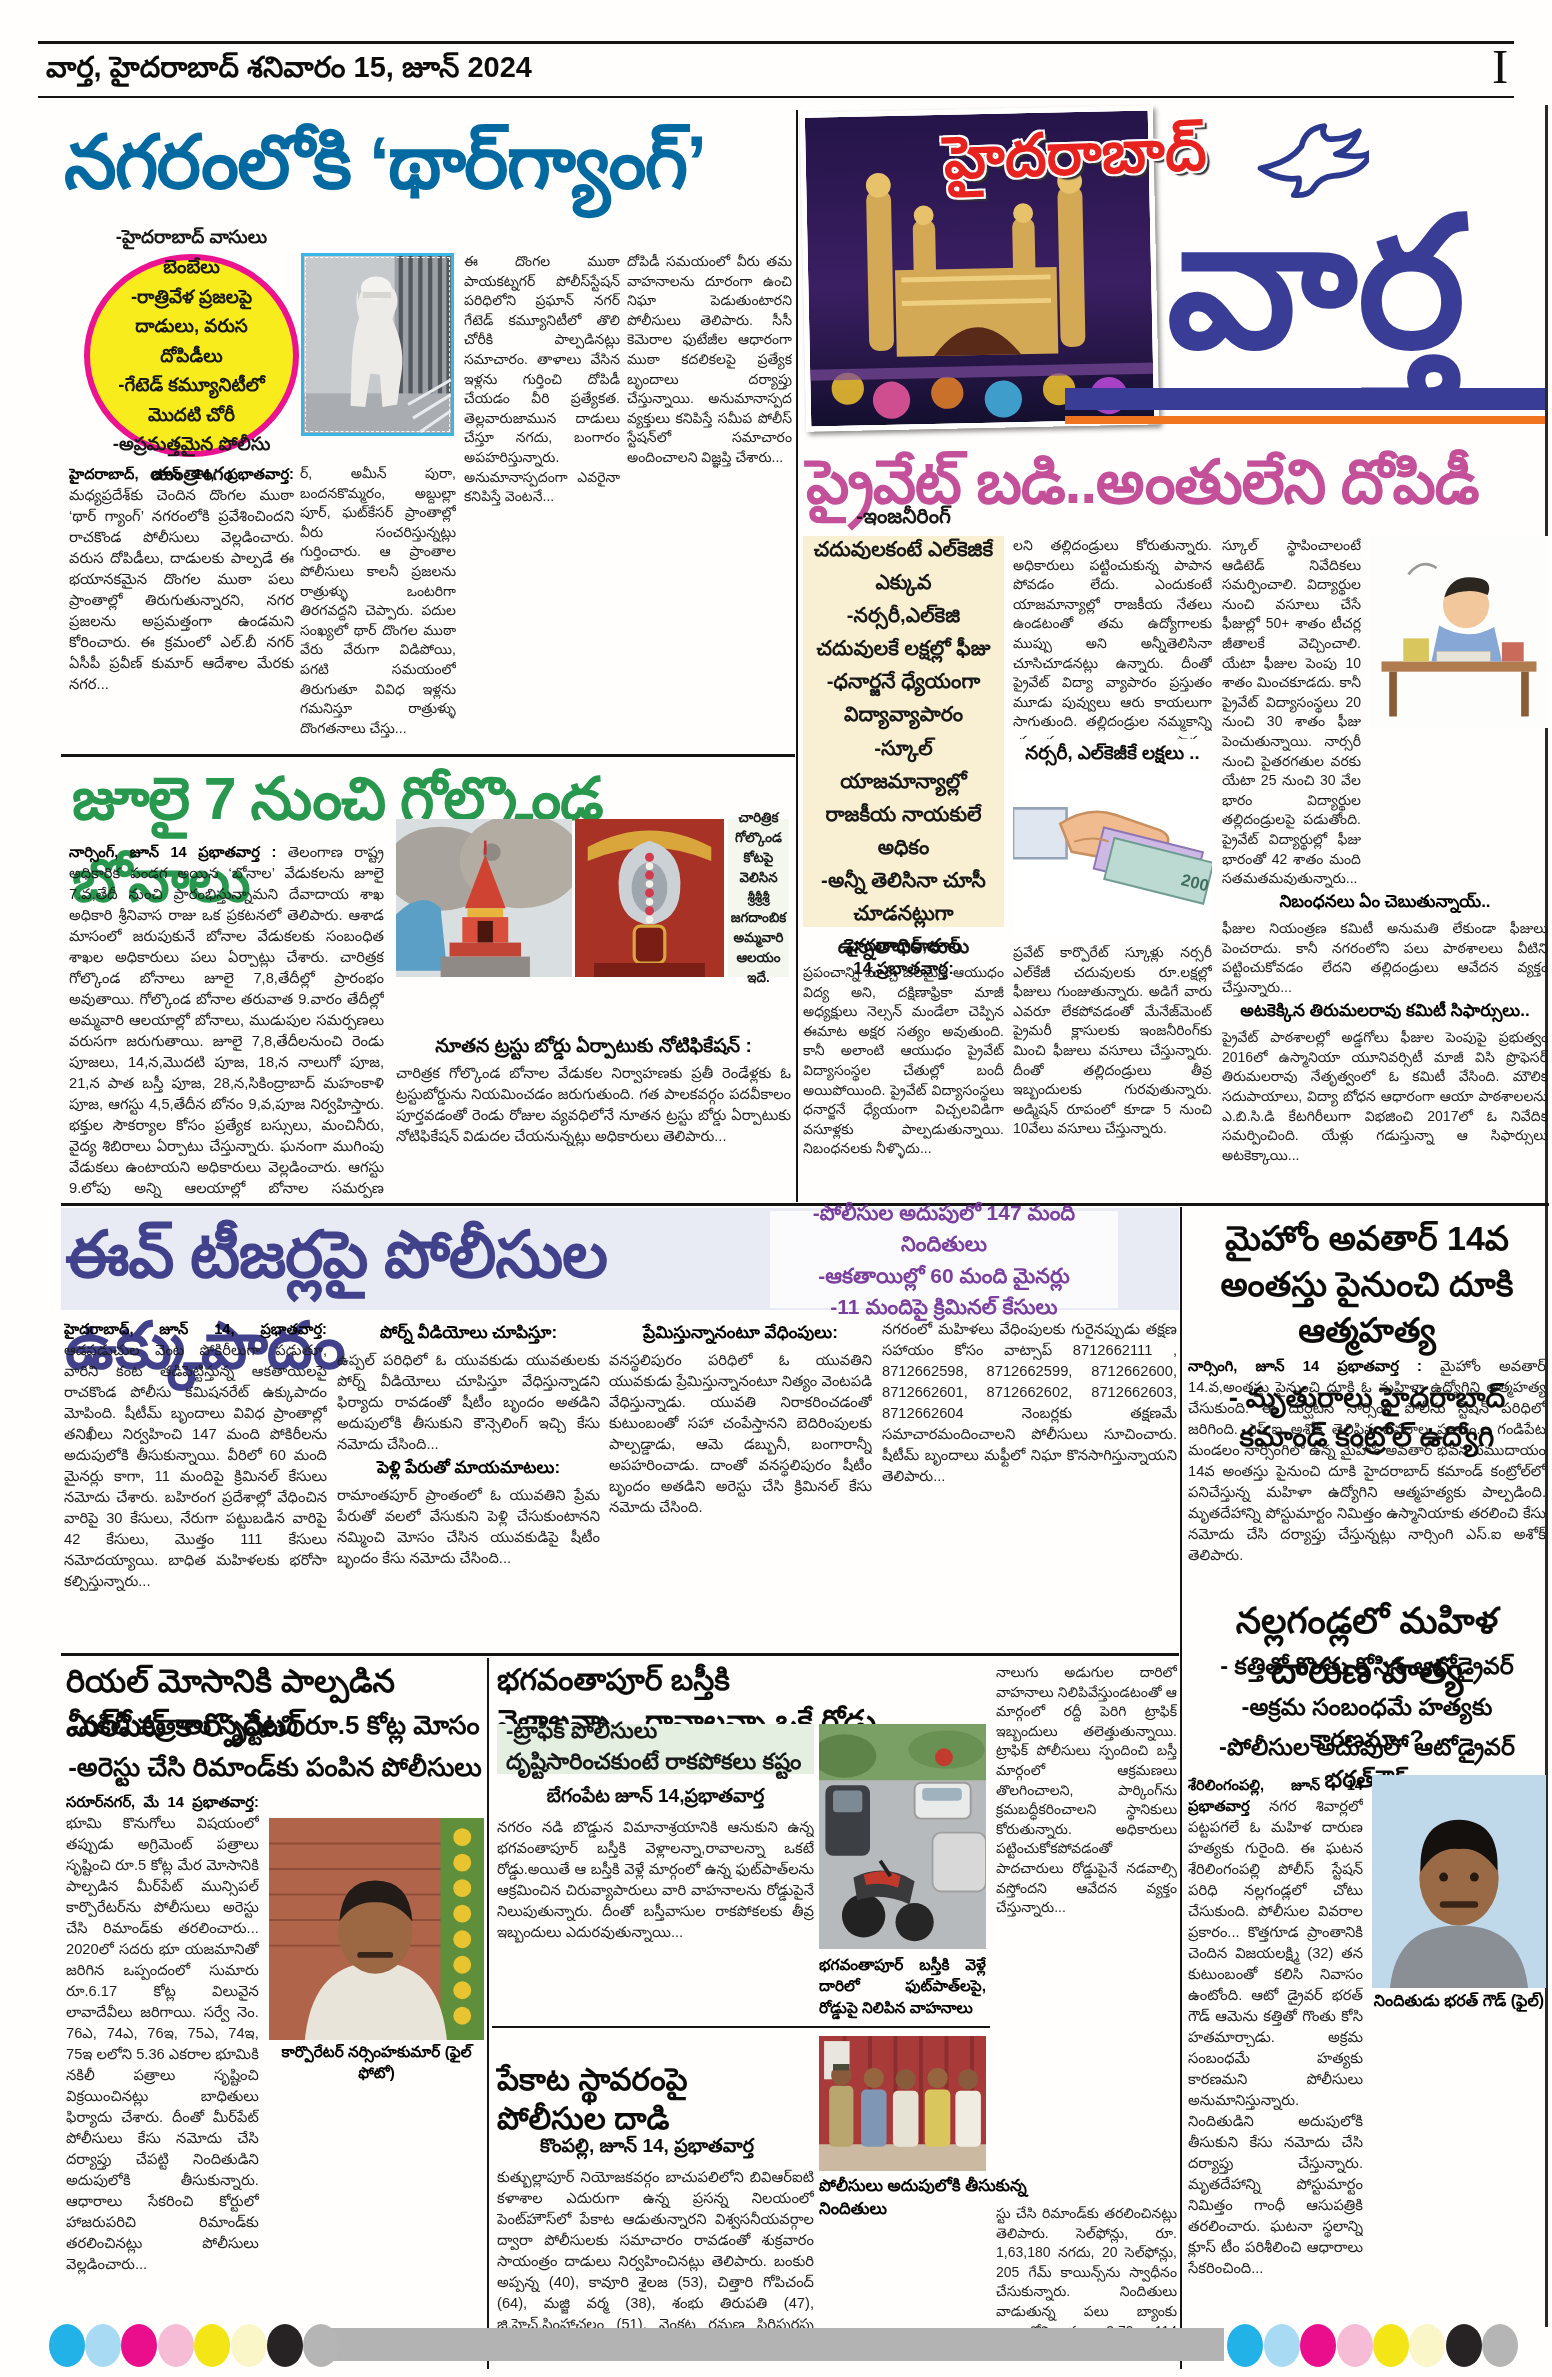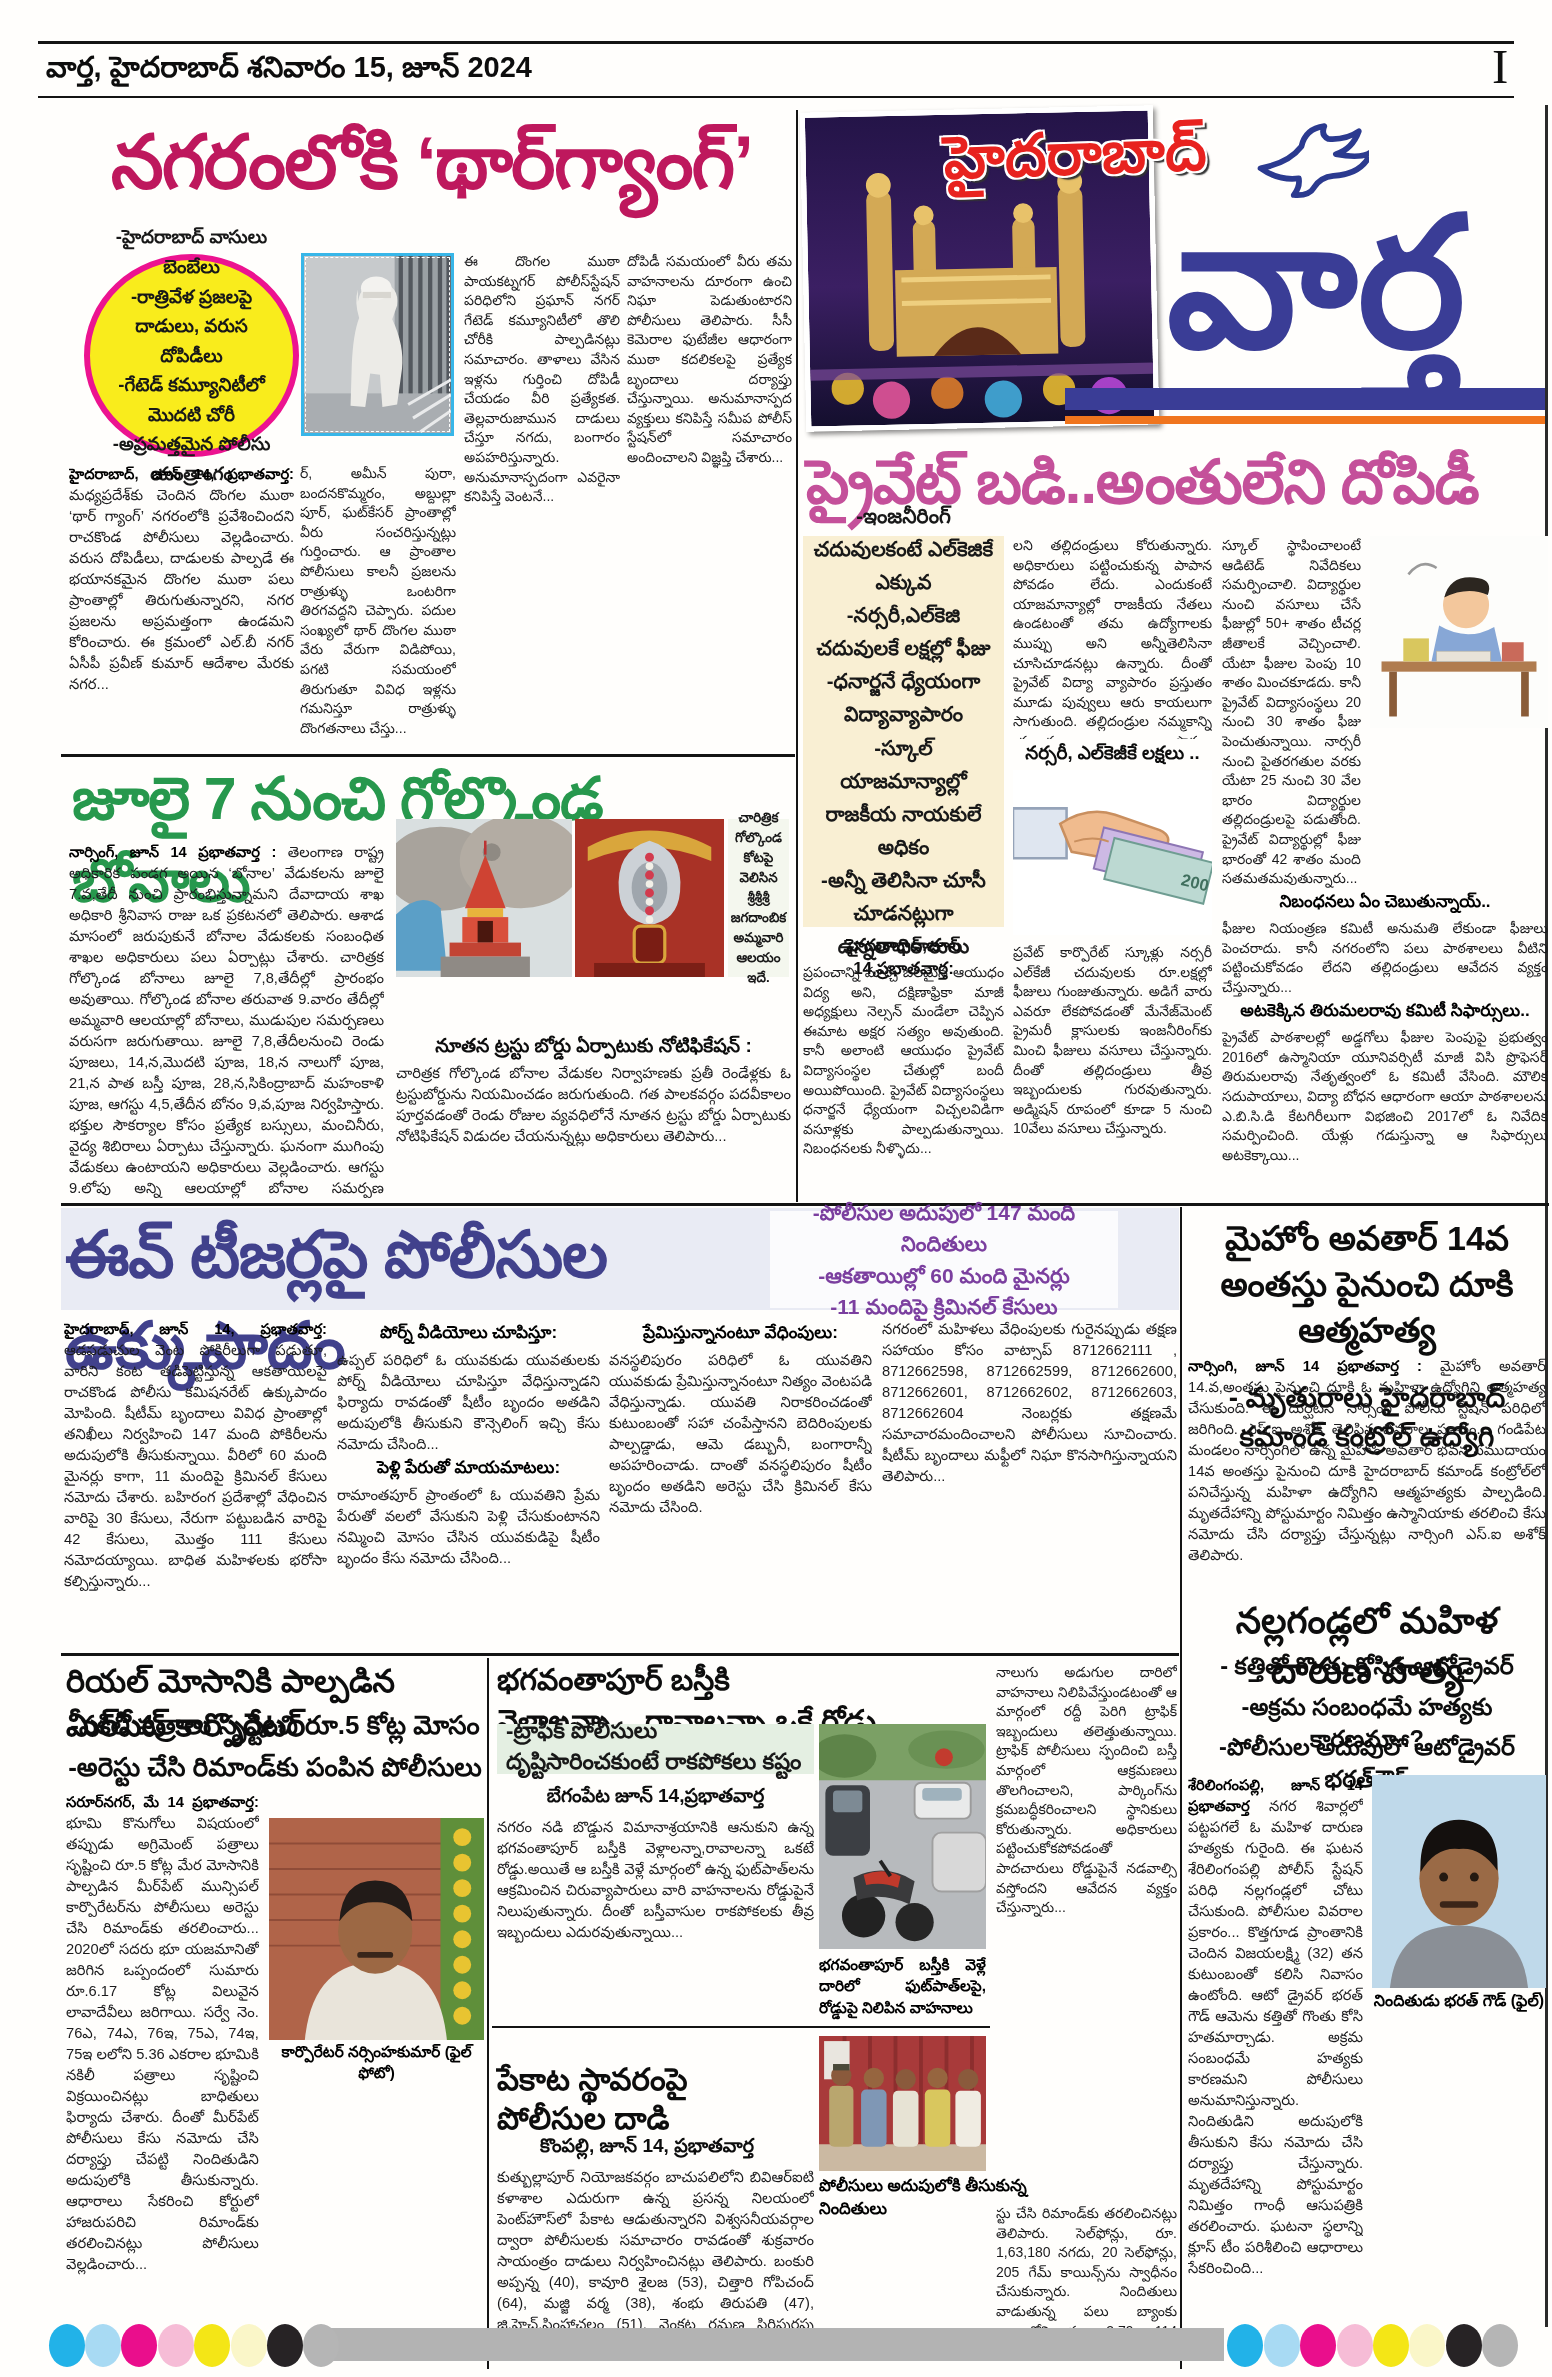--- a/index.html
+++ b/index.html
@@ -5,21 +5,21 @@
   html,body{margin:0;padding:0;background:#e9e9e9;}
   .page{position:relative;width:1552px;height:2377px;background:#fffefc;overflow:hidden;
         font-family:"Liberation Sans","DejaVu Sans",sans-serif;color:#181818;}
   .abs{position:absolute;}
   .rule{background:#141414;}
   .body-text{font-size:14.7px;line-height:1.43;text-align:justify;color:#1b1b1d;overflow:hidden;}
   .body-sm{font-size:14px;line-height:1.4;text-align:justify;color:#1b1b1d;overflow:hidden;}
   .dateline{font-weight:bold;color:#000;}
   .masthead{font-size:29px;font-weight:bold;color:#0d0d0d;}
   .pagenum{font-family:"Liberation Serif","DejaVu Serif",serif;font-size:49px;color:#111;}
-  .lead-headline{font-size:75px;line-height:1.05;font-weight:bold;color:#be185d;letter-spacing:-1.9px;margin-left:47px;}
+  .lead-headline{font-size:75px;line-height:1.05;font-weight:bold;color:#0369a1;letter-spacing:-1.9px;}
   .bubble{background:#f9ec1c;border:6.4px solid #ec1390;border-radius:50%;
           display:flex;flex-direction:column;justify-content:center;align-items:center;
           text-align:center;font-weight:bold;font-size:18.5px;line-height:1.6;padding:16.6px 12.8px;box-sizing:border-box;}
   .green-headline{font-size:59px;font-weight:bold;color:#27984d;letter-spacing:-1.3px;}
   .magenta-headline{font-size:61px;font-weight:bold;color:#c4509a;text-align:left;letter-spacing:-1.3px;}
   .indigo-headline{font-size:65px;font-weight:bold;color:#41418c;letter-spacing:-1.3px;}
   .cream-box{background:#f9efd3;text-align:center;font-weight:bold;font-size:20.4px;line-height:1.62;
              display:flex;flex-direction:column;justify-content:center;padding:11.5px 9px;box-sizing:border-box;}
   .purple-bullets{background:#fbfbfd;text-align:center;font-weight:bold;font-size:21px;line-height:1.5;
                   color:#7b3f9f;display:flex;flex-direction:column;justify-content:center;box-sizing:border-box;}

